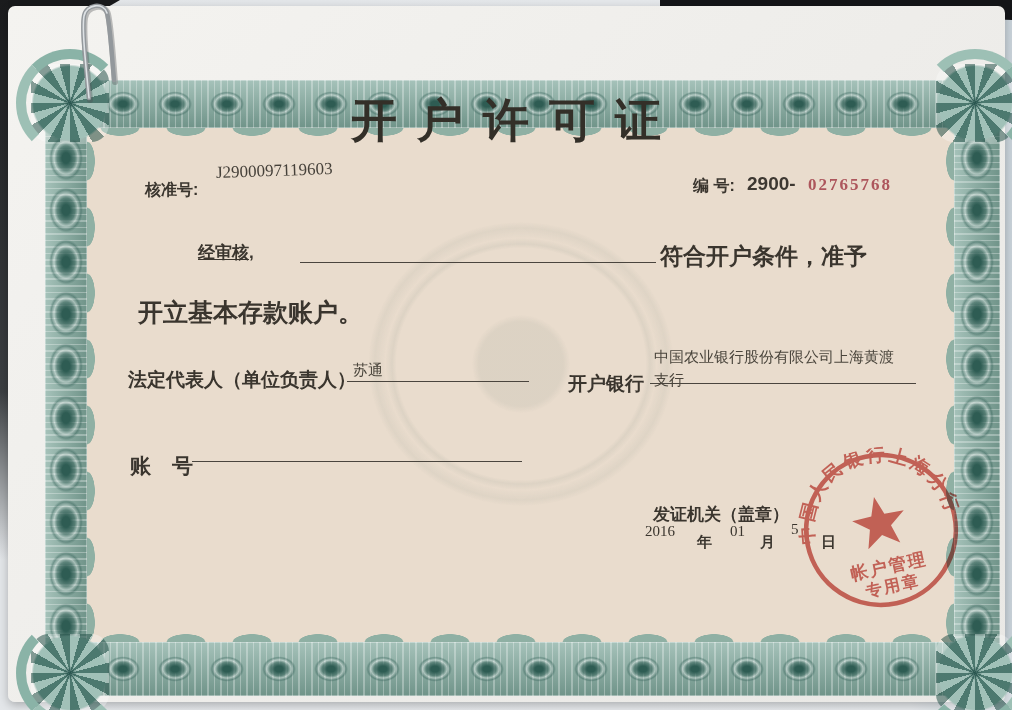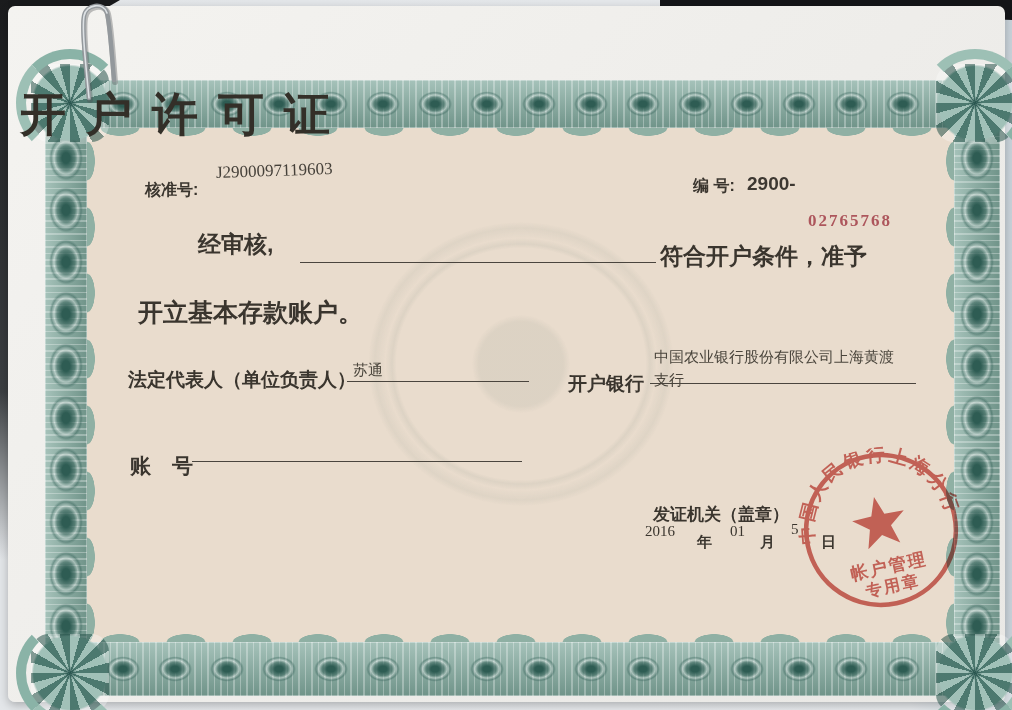--- a/index.html
+++ b/index.html
@@ -72,26 +72,26 @@
       radial-gradient(circle at 50% 50%,#79a69a 0 66%,rgba(121,166,154,0) 70%);}
   .corner::before{content:"";position:absolute;inset:-15px;border:10px solid transparent;
     border-top-color:#8ab3a7;border-left-color:#9dc0b5;border-radius:50%;}
   .corner.tl{left:-14px;top:-16px;}
   .corner.tr{right:-14px;top:-16px;transform:rotate(90deg);}
   .corner.br{right:-14px;bottom:-16px;transform:rotate(180deg);}
   .corner.bl{left:-14px;bottom:-16px;transform:rotate(270deg);}
 
   
   .txt{position:absolute;z-index:5;color:#3a352e;white-space:nowrap;}
-  .title{left:0;top:84px;width:100%;font-family:"Liberation Serif",serif;
+  .title{left:0;top:90px;width:100%;text-align:center;font-family:"Liberation Serif",serif;
     font-weight:bold;font-size:46px;letter-spacing:20px;text-indent:20px;color:#332f28;}
   .lbl{font-weight:bold;}
   .serif{font-family:"Liberation Serif",serif;}
   .underline{position:absolute;border-bottom:1.6px solid #4a453e;z-index:4;}
-  .red{color:#ad565c;letter-spacing:2px;margin-top:36px;}
+  .red{color:#ad565c;letter-spacing:2px;}
   .bankname{white-space:normal;width:252px;line-height:1.55;}
 
   .seal{position:absolute;left:799px;top:448px;width:164px;height:164px;z-index:6;
     transform:rotate(-12deg);opacity:.82;mix-blend-mode:multiply;}
   .clip{position:absolute;left:72px;top:0;width:74px;height:108px;z-index:7;}
 </style>
 </head>
 <body>
 
 <div class="photo">
@@ -122,21 +122,21 @@
 
   <div class="txt title">开户许可证</div>
 
   <div class="txt lbl" style="left:145px;top:180px;font-size:16px;">核准号:</div>
   <div class="txt serif" style="left:216px;top:161px;font-size:17px;color:#46413a;transform:rotate(-2deg);">J2900097119603</div>
 
   <div class="txt lbl" style="left:693px;top:176px;font-size:16px;">编 号:</div>
   <div class="txt" style="left:747px;top:173px;font-size:19px;font-weight:bold;color:#3d3832;">2900-</div>
   <div class="txt serif red" style="left:808px;top:175px;font-size:17px;font-weight:bold;">02765768</div>
 
-  <div class="txt lbl" style="left:198px;top:229px;font-size:23px;">经审核,</div>
+  <div class="txt lbl" style="left:198px;top:241px;font-size:17px;text-decoration:underline;">经审核,</div>
   <div class="underline" style="left:300px;top:262px;width:356px;"></div>
   <div class="txt lbl" style="left:660px;top:241px;font-size:23px;">符合开户条件，准予</div>
   <div class="txt lbl" style="left:138px;top:296px;font-size:25px;">开立基本存款账户。</div>
 
   <div class="txt lbl" style="left:128px;top:367px;font-size:19px;">法定代表人（单位负责人）</div>
   <div class="txt" style="left:353px;top:361px;font-size:15px;color:#4a453c;">苏通</div>
   <div class="underline" style="left:347px;top:381px;width:182px;"></div>
 
   <div class="txt lbl" style="left:568px;top:371px;font-size:19px;">开户银行</div>
   <div class="txt bankname" style="left:654px;top:345px;font-size:15px;color:#4a453c;">中国农业银行股份有限公司上海黄渡支行</div>

